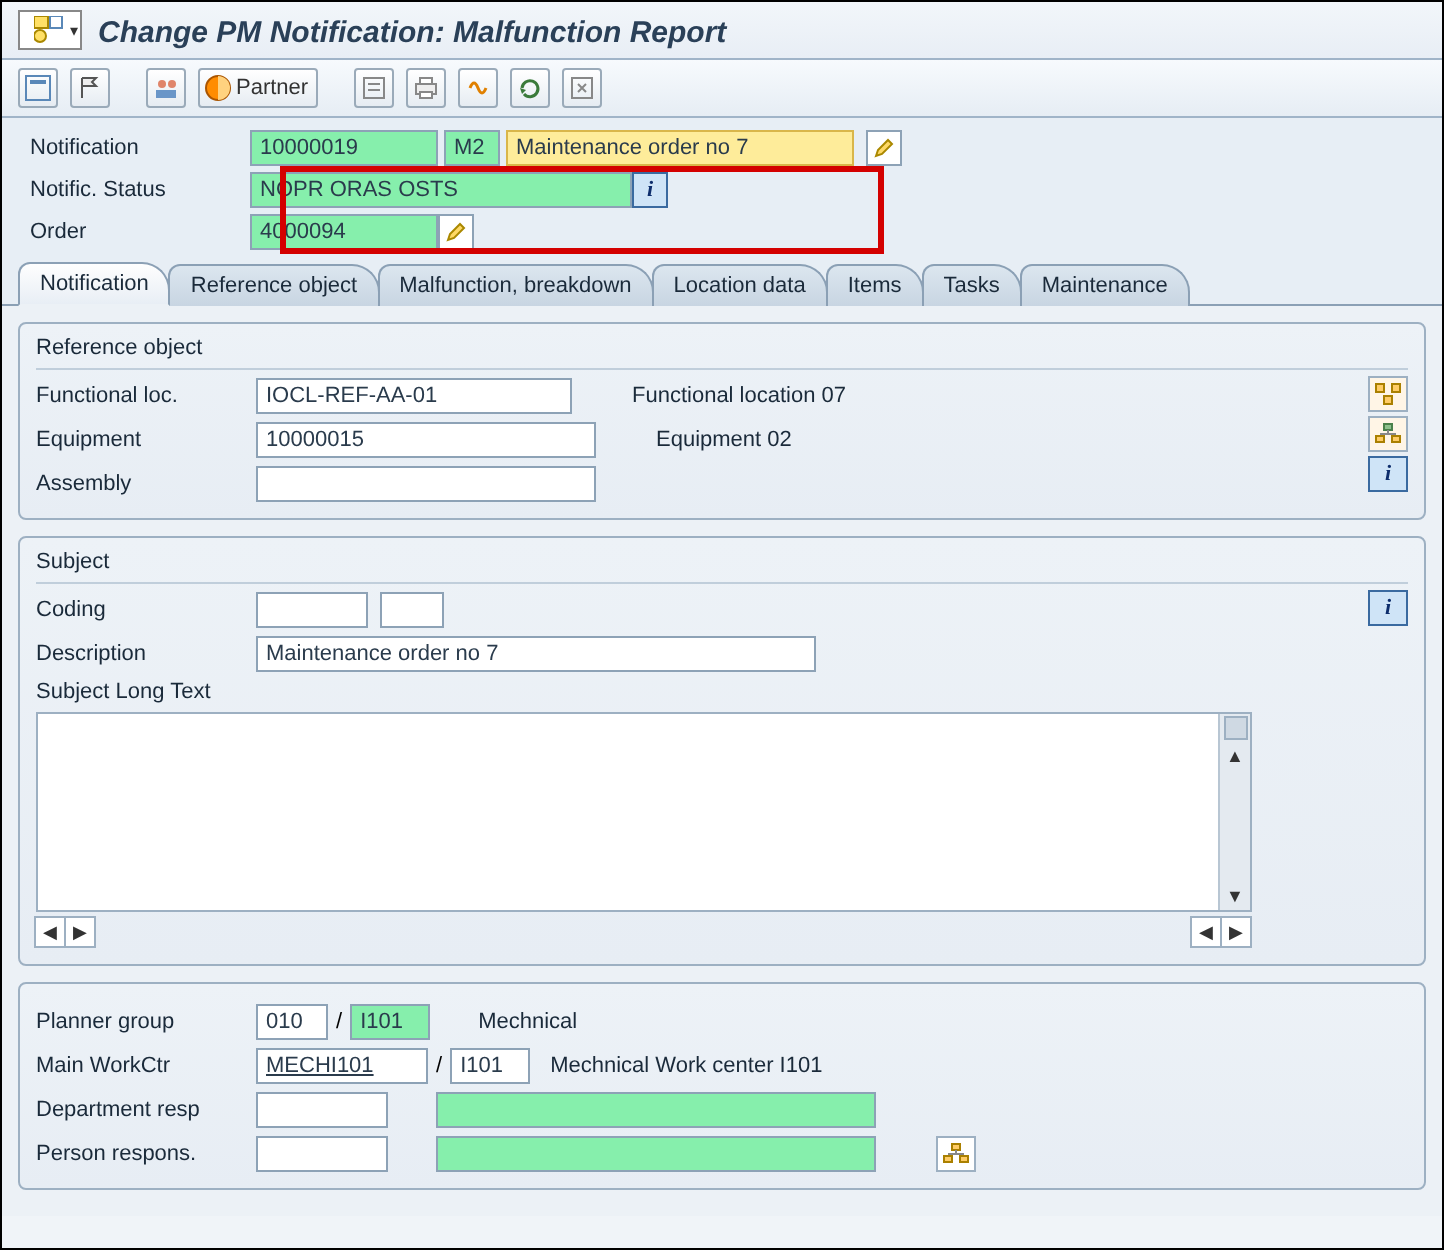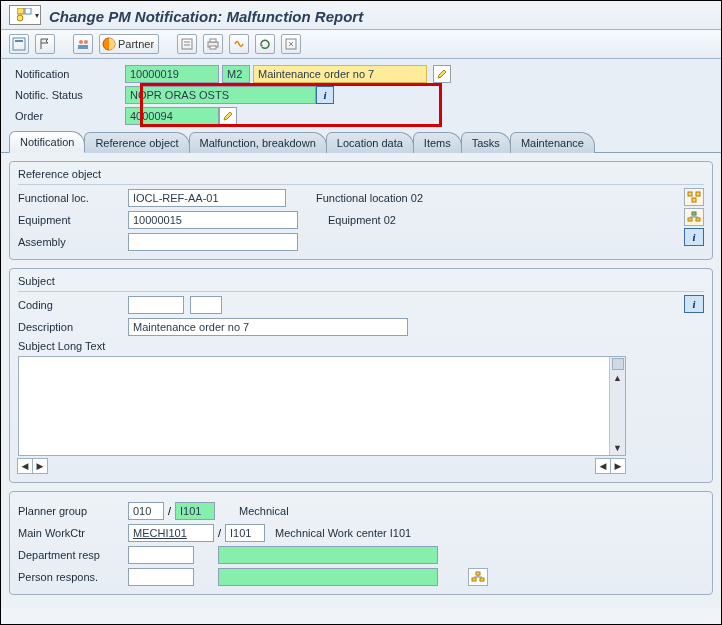--- a/index.html
+++ b/index.html
@@ -379,21 +379,21 @@
     <div class="tab">Maintenance</div>
   </div>
 
 <div class="tab-content">
 
   <div class="groupbox">
     <div class="gb-title">Reference object</div>
     <div class="g-row">
       <div class="g-label">Functional loc.</div>
       <input class="hf-input" style="width: 158px;" value="IOCL-REF-AA-01">
-      <div class="g-val" style="margin-left:30px">Functional location 02</div>
+      <div class="g-val" style="margin-left:30px">Functional location 07</div>
     </div>
     <div class="g-row">
       <div class="g-label">Equipment</div>
       <input class="hf-input" style="width: 170px;" value="10000015">
       <div class="g-val" style="margin-left:30px">Equipment 02</div>
     </div>
     <div class="g-row">
       <div class="g-label">Assembly</div>
       <input class="hf-input" style="width: 170px;" value="">
     </div>

